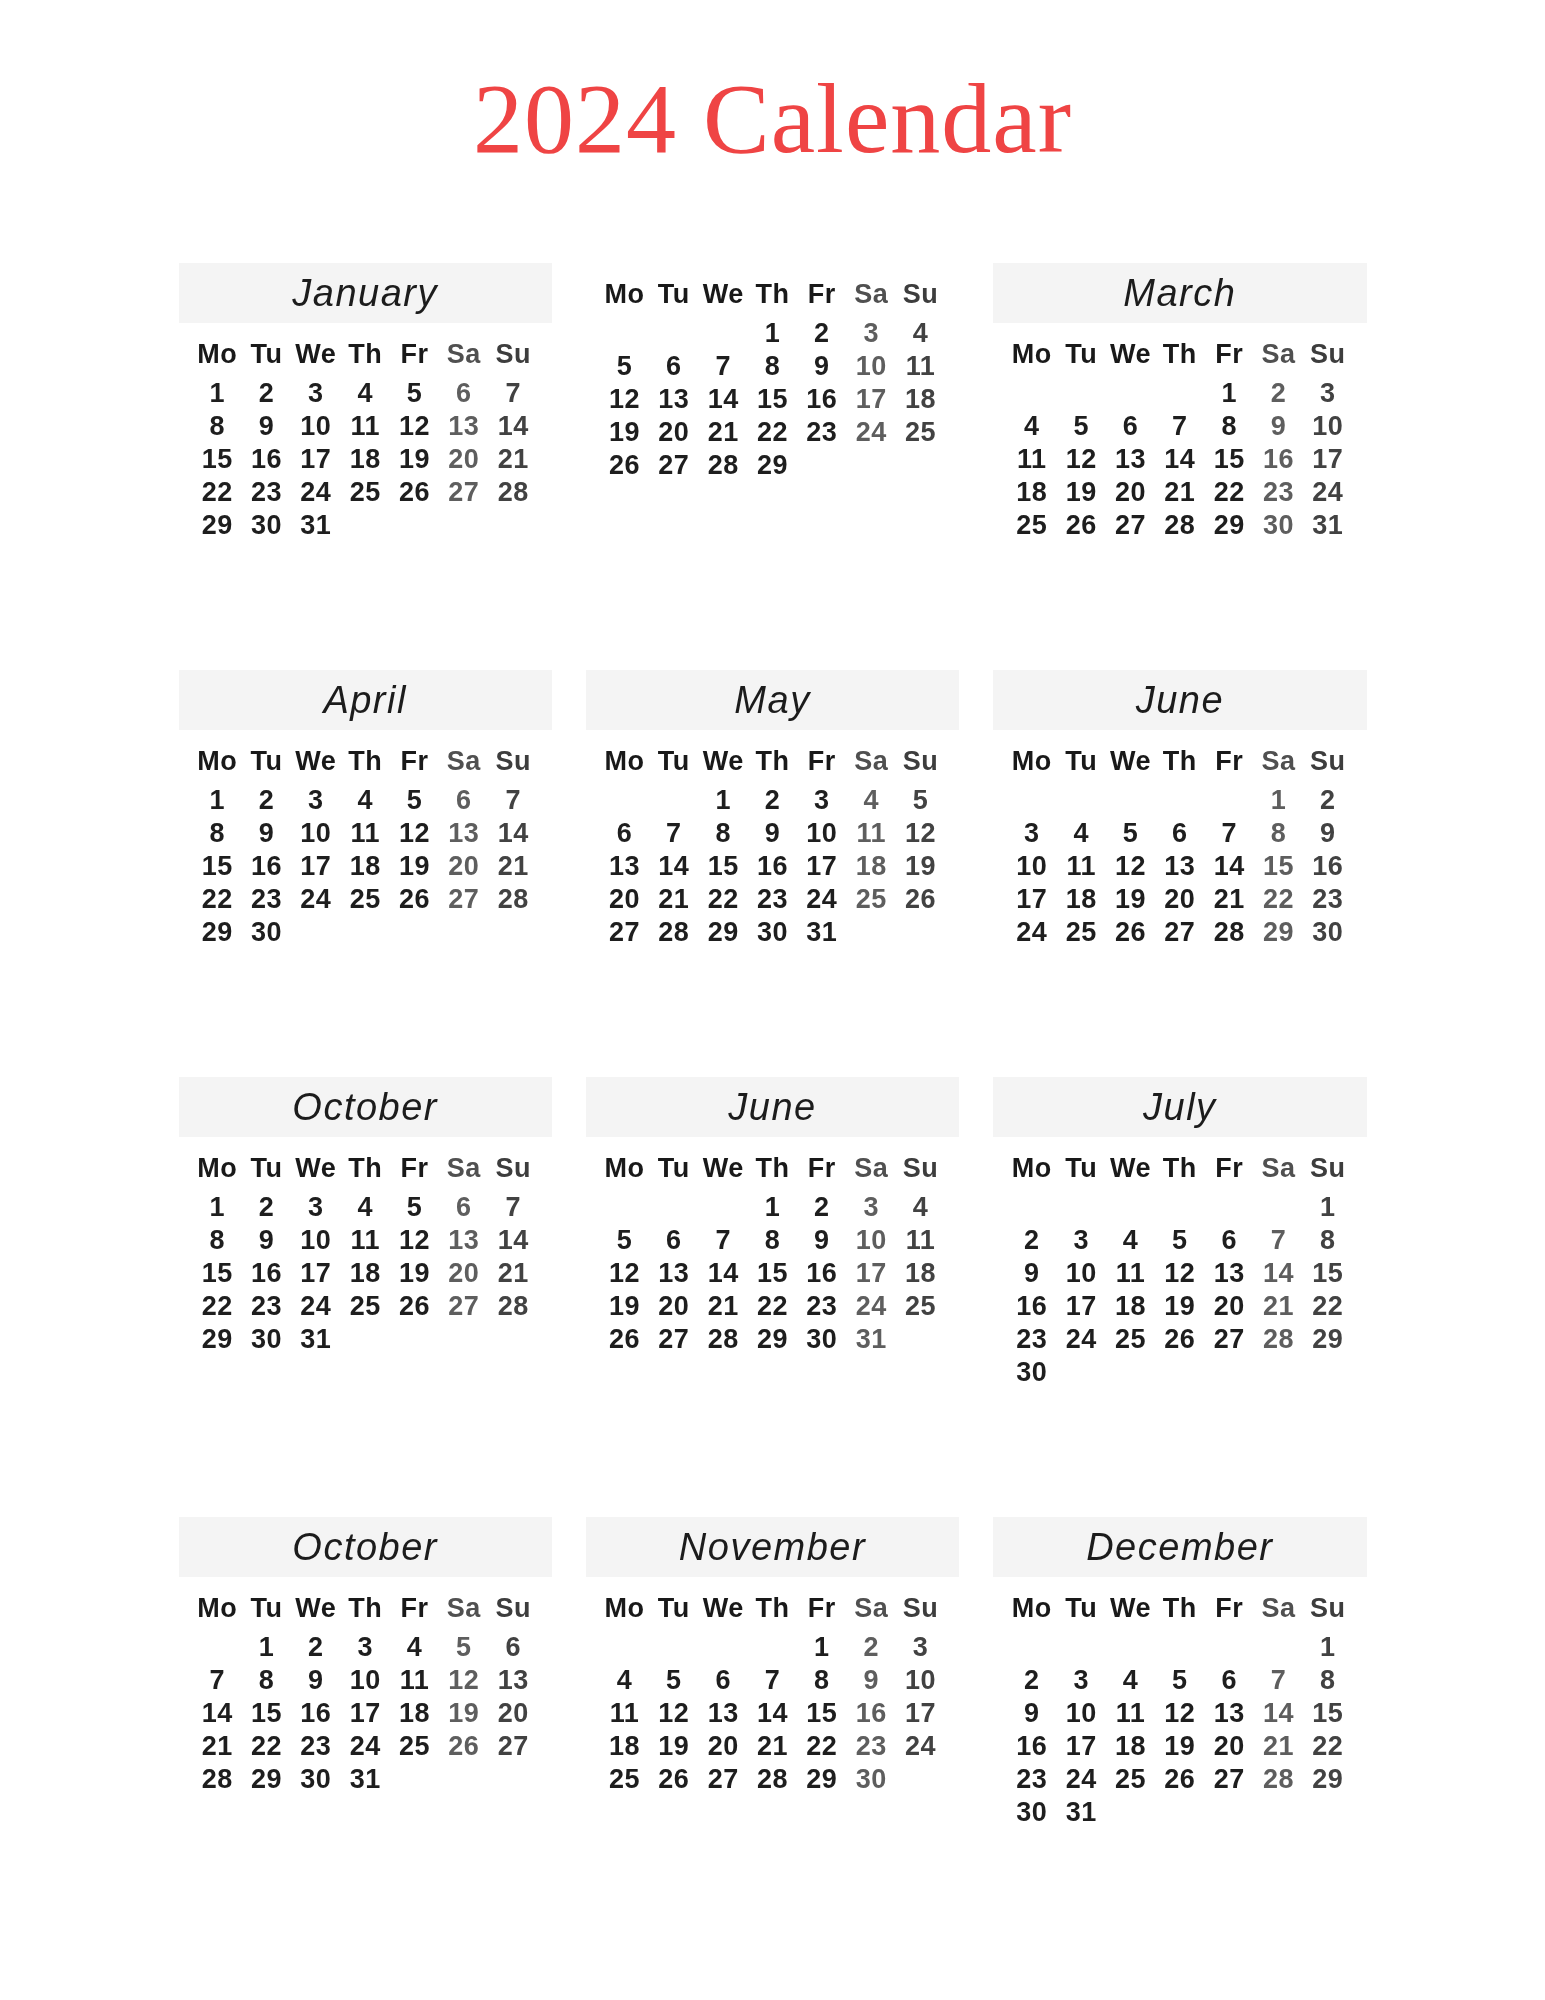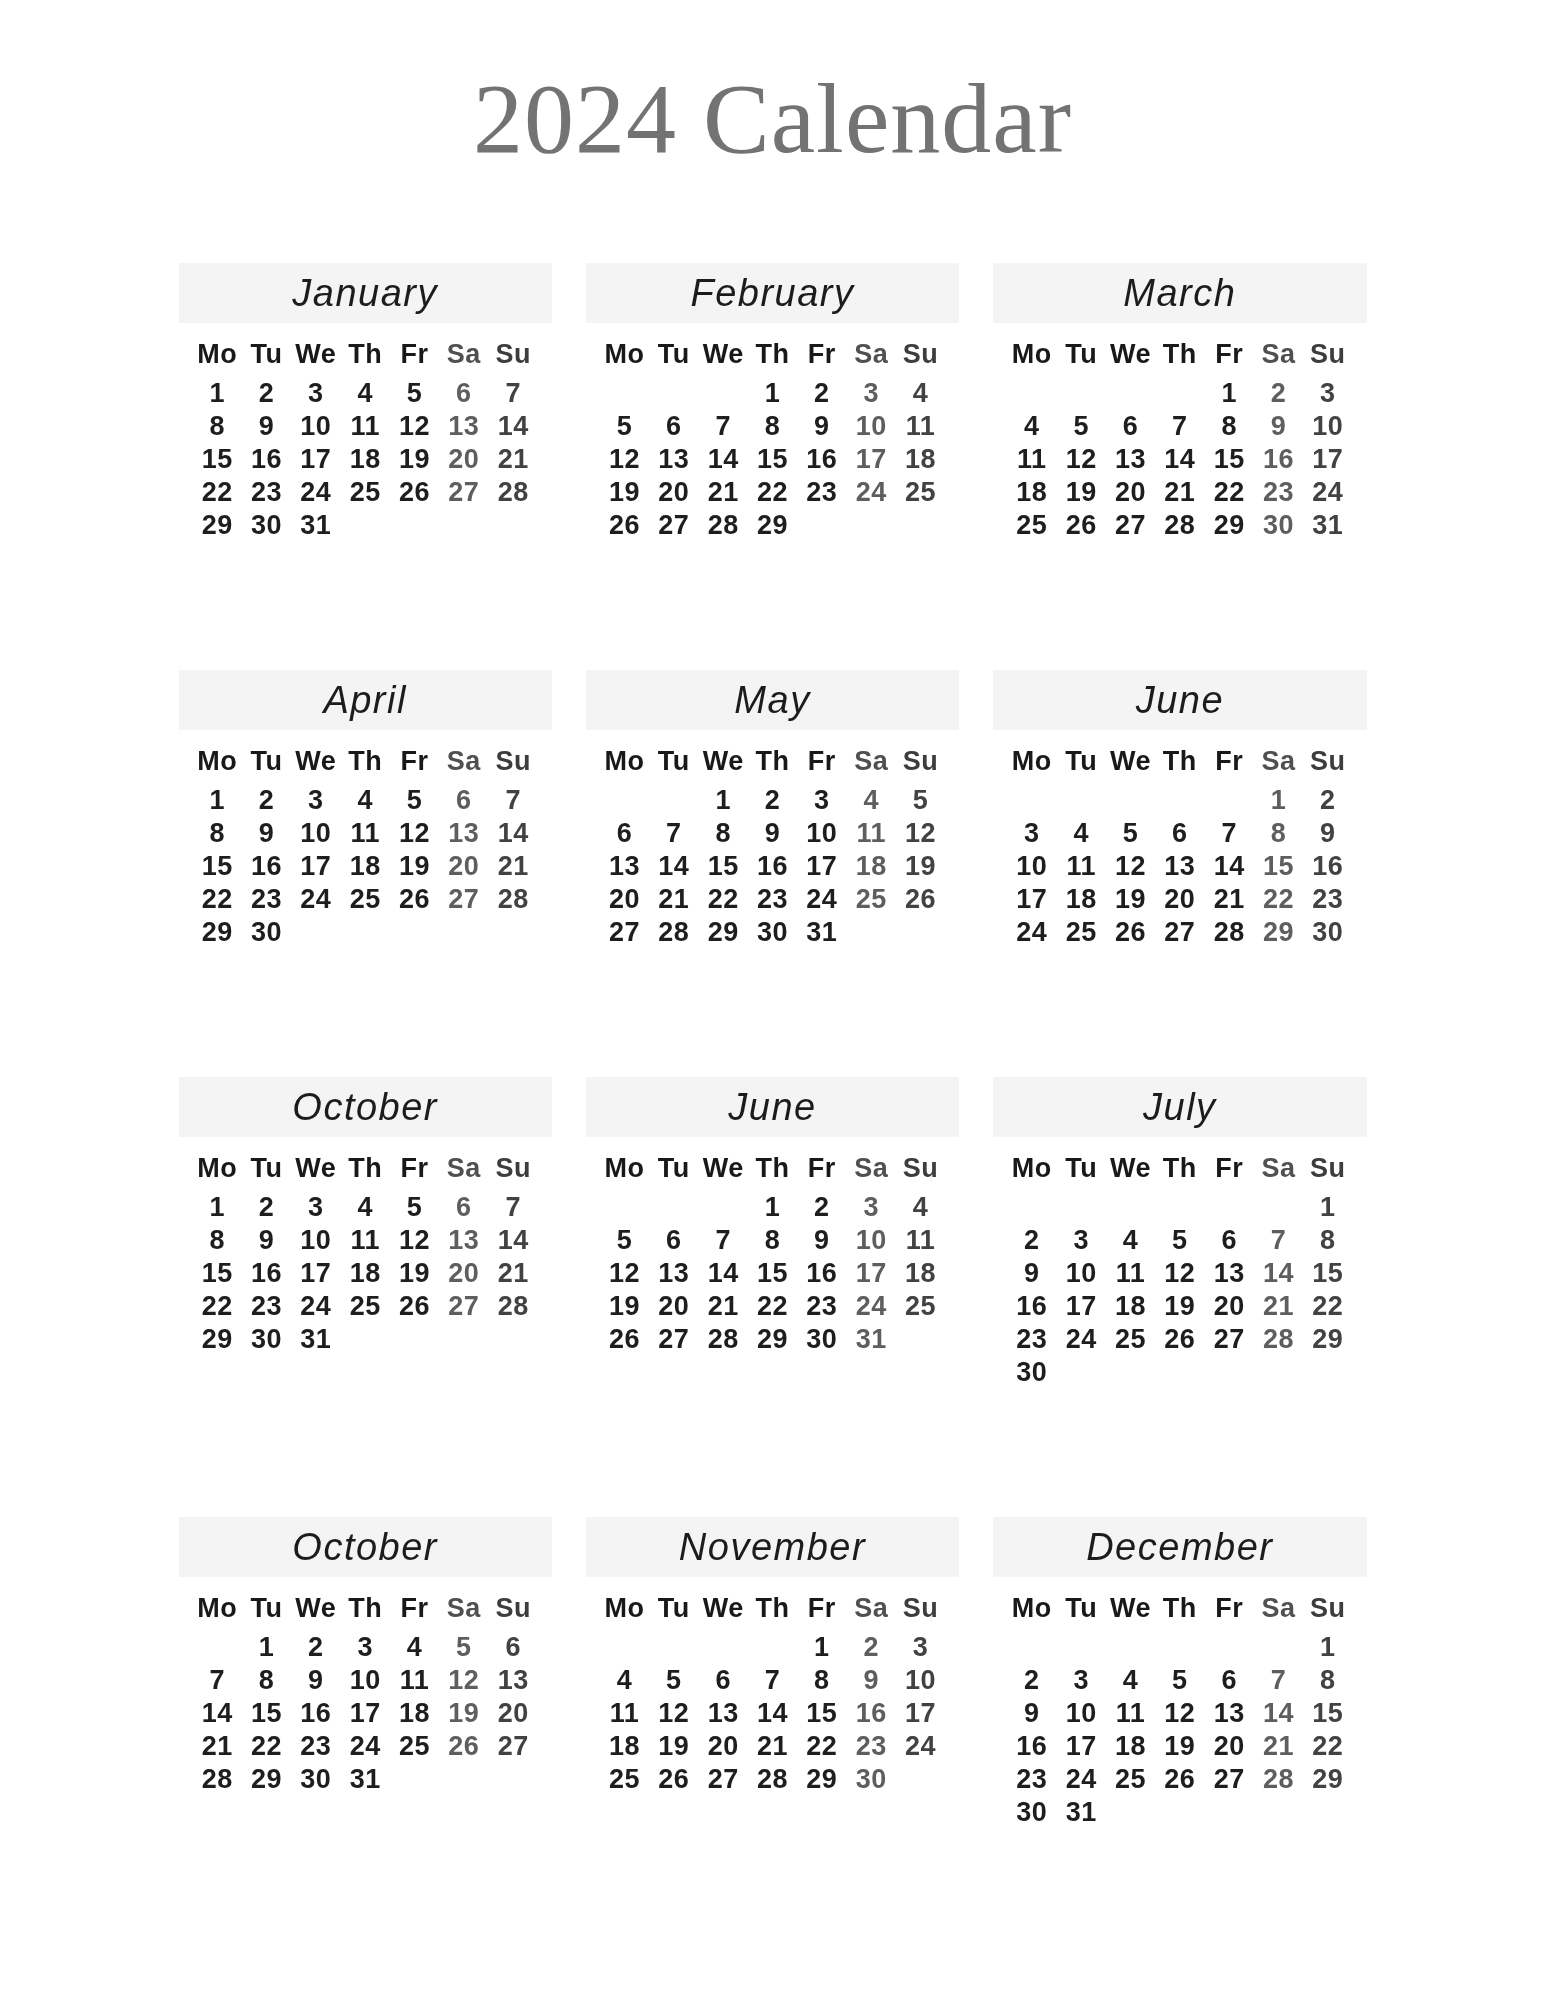--- a/index.html
+++ b/index.html
@@ -21,21 +21,21 @@
     color:var(--ink);
   }
   .page-title{
     margin:66px 0 0 0;
     text-align:center;
     font-family:"Liberation Serif",serif;
     font-weight:400;
     font-size:100px;
     line-height:1.05;
     letter-spacing:1px;
-    color:#737373;
+    color:#ef4444;
   }
   .calendar-grid{
     width:1188px;
     margin:92px auto 0 auto;
     display:grid;
     grid-template-columns:repeat(3,1fr);
     column-gap:34px;
     row-gap:128px;
     align-items:start;
   }
@@ -134,23 +134,20 @@
             <span class="cell day">30</span>
             <span class="cell day">31</span>
             <span class="cell day empty"></span>
             <span class="cell day empty"></span>
             <span class="cell day col-sa empty"></span>
             <span class="cell day col-su empty"></span>
           </div>
         </div>
       </section>
       <section class="month">
-        <header class="month-header">
-          <span class="month-name">February</span>
-        </header>
         <div class="weeks-wrap">
           <div class="week-row weekdays">
             <span class="cell weekday">Mo</span>
             <span class="cell weekday">Tu</span>
             <span class="cell weekday">We</span>
             <span class="cell weekday">Th</span>
             <span class="cell weekday">Fr</span>
             <span class="cell weekday col-sa">Sa</span>
             <span class="cell weekday col-su">Su</span>
           </div>

